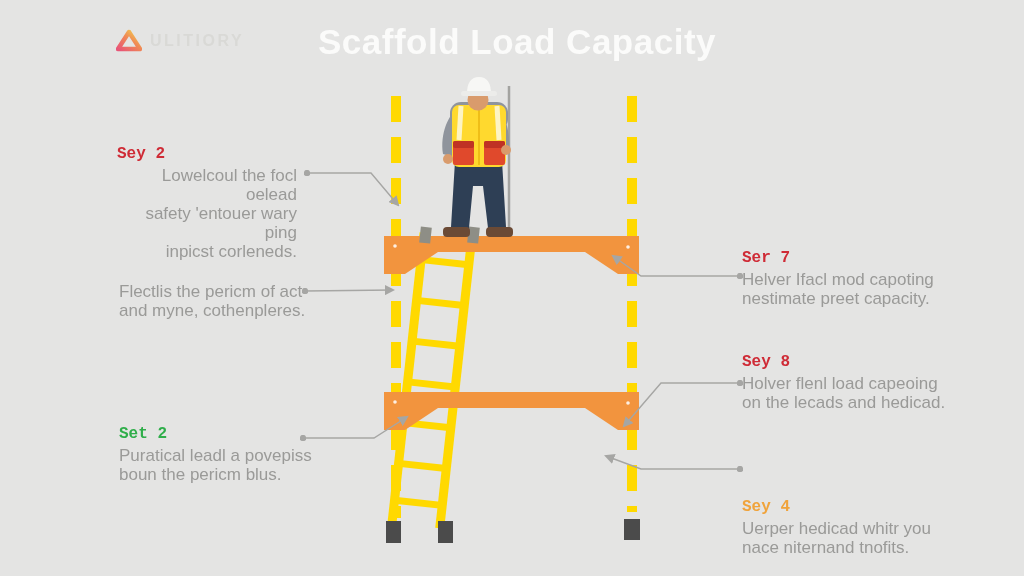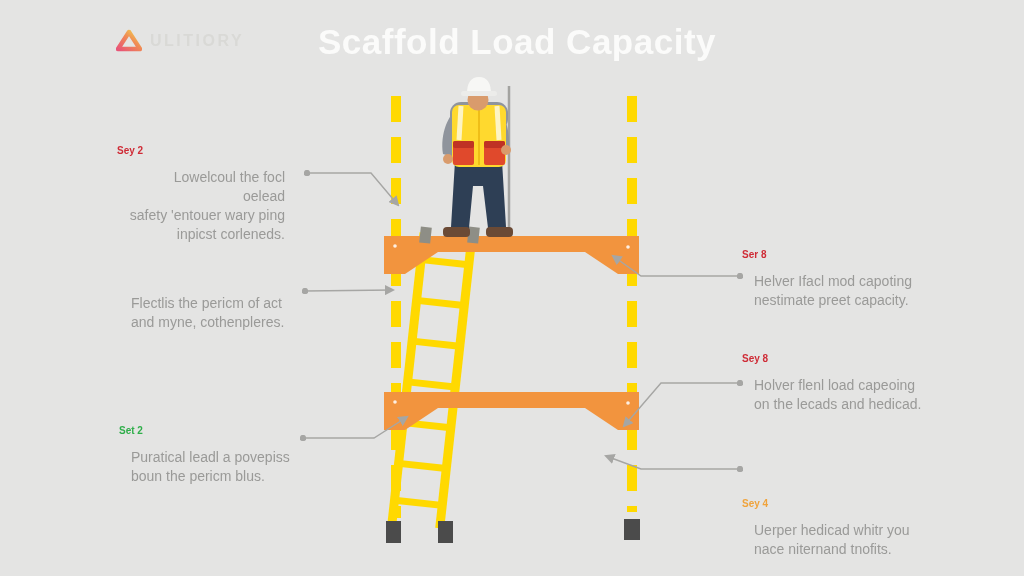--- a/index.html
+++ b/index.html
@@ -16,23 +16,23 @@
   }
   .logo{position:absolute; left:116px; top:29px; display:flex; align-items:center; gap:8px;}
   .logo .brand{font-size:16px; font-weight:700; letter-spacing:2.5px; color:var(--logo);}
   .page-title{
     position:absolute; left:517px; top:22px; transform:translateX(-50%);
     margin:0; font-size:35px; font-weight:800; letter-spacing:.5px;
     color:var(--title); white-space:nowrap;
   }
   .diagram-svg{position:absolute; left:0; top:0;}
   .callout{position:absolute;}
-  .callout .label{font-size:10px; font-weight:700; margin:0 0 3px 0;}
+  .callout .label{font-size:16px; font-weight:700; margin:0 0 3px 0;font-family:Liberation Mono, monospace;}
   .callout .text{
-    margin:12px; font-size:14px; line-height:19px; color:var(--bodytext);
+    margin:0; font-size:17px; line-height:19px; color:var(--bodytext);
     white-space:pre-line;
   }
   .co-step2{left:117px; top:145px; width:180px;}
   .co-step2 .text{text-align:right;}
   .co-noteleft{left:119px; top:282px; width:190px;}
   .co-step3{left:119px; top:425px; width:195px;}
   .co-step1{left:742px; top:249px; width:215px;}
   .co-step5{left:742px; top:353px; width:215px;}
   .co-step4{left:742px; top:458px; width:215px;}
 </style>
@@ -153,21 +153,21 @@
 and myne, cothenpleres.</p>
   </div>
 
   <div class="callout co-step3">
     <p class="label" style="color: rgb(47, 174, 74);">Set 2</p>
     <p class="text">Puratical leadl a povepiss
 boun the pericm blus.</p>
   </div>
 
   <div class="callout co-step1">
-    <p class="label" style="color: rgb(207, 43, 54);">Ser 8</p>
+    <p class="label" style="color: rgb(207, 43, 54);">Ser 7</p>
     <p class="text">Helver Ifacl mod capoting
 nestimate preet capacity.</p>
   </div>
 
   <div class="callout co-step5">
     <p class="label" style="color: rgb(207, 43, 54);">Sey 8</p>
     <p class="text">Holver flenl load capeoing
 on the lecads and hedicad.</p>
   </div>
 

